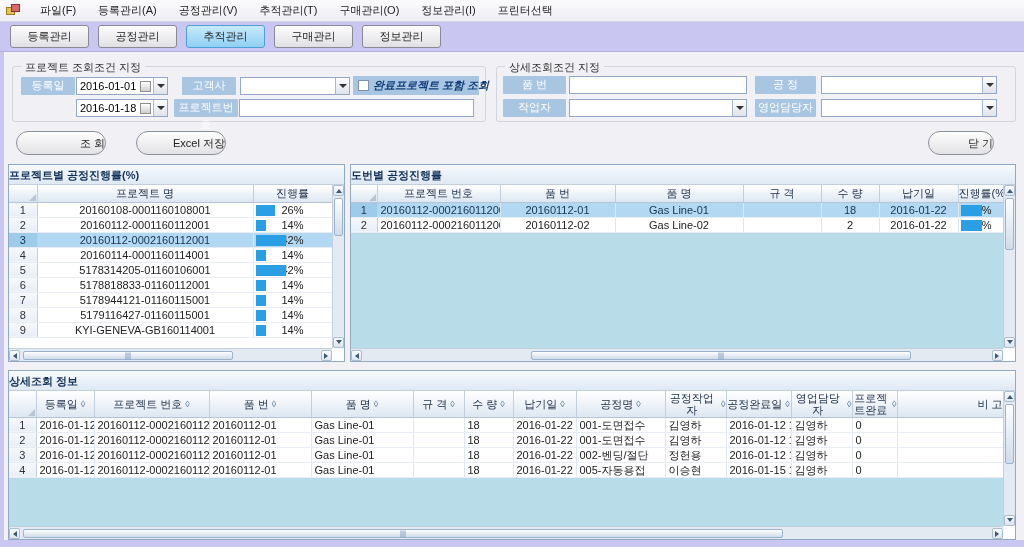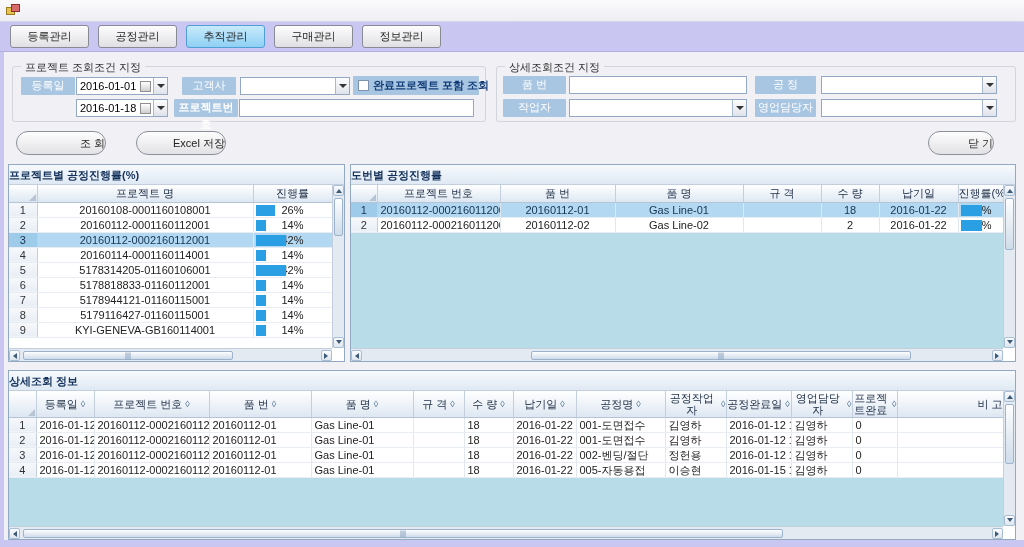--- a/index.html
+++ b/index.html
@@ -89,20 +89,29 @@
   .grip i{ display:block; width:1px; height:7px; background:#8aa2bd;}
 </style>
 </head>
 <body>
 
 <div class="menubar">
   <span class="appicon">
       <span class="ai1"></span>
       <span class="ai2"></span>
     </span>
+  <span style="display:flex;">
+      <span class="menu-item">파일(F)</span>
+      <span class="menu-item">등록관리(A)</span>
+      <span class="menu-item">공정관리(V)</span>
+      <span class="menu-item">추적관리(T)</span>
+      <span class="menu-item">구매관리(O)</span>
+      <span class="menu-item">정보관리(I)</span>
+      <span class="menu-item">프린터선택</span>
+    </span>
 </div>
 
 <div class="toolbar">
   <span style="display:flex;gap:9px;">
       <div class="tb-btn">등록관리</div>
       <div class="tb-btn">공정관리</div>
       <div class="tb-btn active">추적관리</div>
       <div class="tb-btn">구매관리</div>
       <div class="tb-btn">정보관리</div>
     </span>
@@ -120,32 +129,32 @@
         <span class="tri-d"></span>
       </span>
   </div>
   <span class="blabel" style="left:169px;top:10px;width:54px;">고객사</span>
   <div class="field" style="left:227px;top:10px;width:110px;">
     <input value="" style="">
     <span class="dd">
         <span class="tri-d"></span>
       </span>
   </div>
-  <div class="chkbox-wrap" style="left:340px;top:9px;width:126px;">
+  <div class="chkbox-wrap" style="left:340px;top:9px;width:126px;font-style:italic;">
     <span class="cb"></span>
     <span class="cbl">완료프로젝트 포함 조회</span>
   </div>
   <div class="field" style="left:63px;top:32px;width:92px;">
     <input value="2016-01-18" style="">
     <span class="cal"></span>
     <span class="dd">
         <span class="tri-d"></span>
       </span>
   </div>
-  <span class="blabel" style="left:161px;top:32px;width:64px;font-weight:bold;">프로젝트번호</span>
+  <span class="blabel" style="left:161px;top:32px;width:64px;">프로젝트번호</span>
   <div class="field" style="left:226px;top:32px;width:235px;">
     <input value="" style="">
   </div>
 </div>
 
 <div class="gbox" style="left:496px;top:66px;width:520px;height:56px;">
   <span class="gbox-title">상세조회조건 지정</span>
   <span class="blabel" style="left:6px;top:9px;width:63px;">품 번</span>
   <div class="field" style="left:72px;top:9px;width:178px;">
     <input value="" style="">

